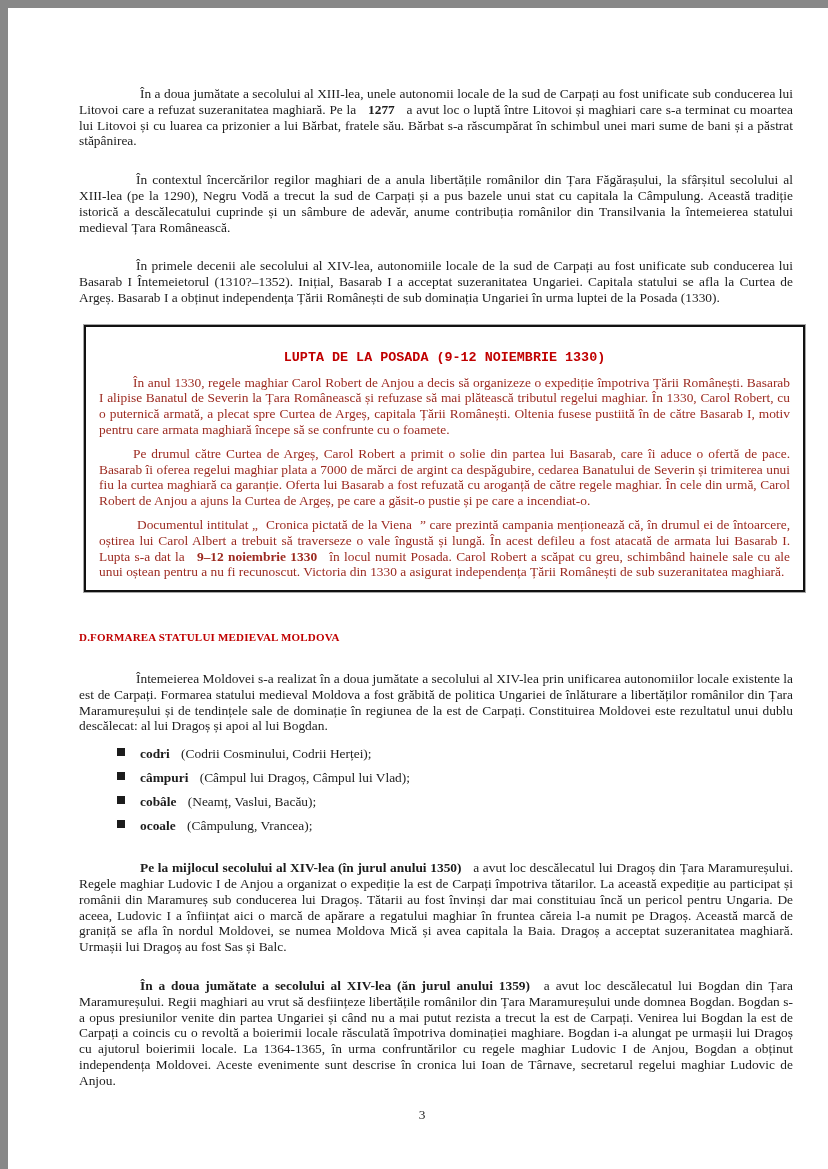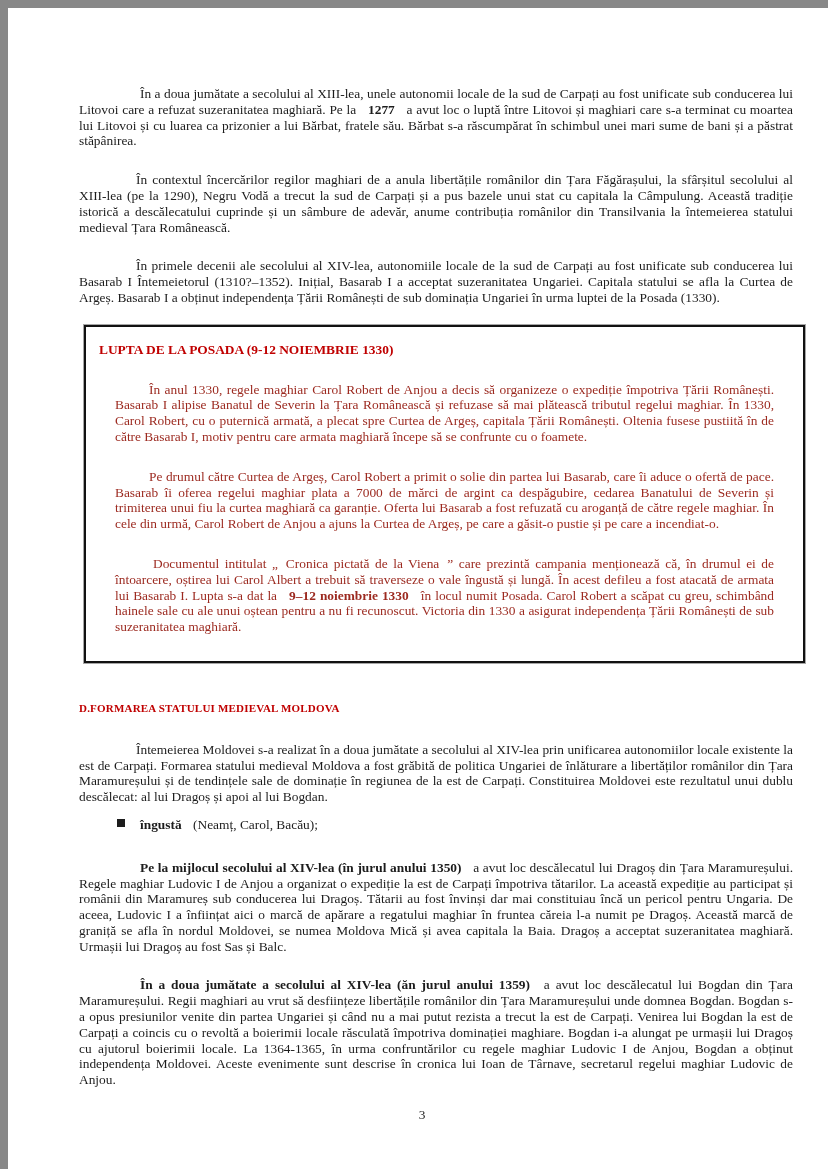--- a/index.html
+++ b/index.html
@@ -32,28 +32,30 @@
   .italic{}
   .posada-box{
     margin:8px 0 34px 9px;
     width:721px;
     border:2.5px solid var(--border-black,#111);
     outline:1px solid rgba(0,0,0,.35);
     padding:3px 9px 6px 9px;
     color:var(--box-text-red,#9c2a20);
   }
   .posada-box .box-title{
+    text-align:center;
     font-weight:bold;
     color:var(--box-title-red,#c00000);
-    margin:8px 0 1px 0;
+    margin:16px 0 1px 0;
+    font-family:Liberation Mono, monospace;
   }
   .posada-box p.boxpara{
     text-align:justify;
     text-indent:34px;
-    margin:16px;
+    margin:0;
   }
   h2.section-heading{
     color:var(--heading-red,#c00000);
     font-size:11px;
     font-weight:bold;
     margin:0 0 17px 0;
     letter-spacing:.2px;
   }
   ul.auton-list{
     list-style:none;
@@ -94,21 +96,24 @@
       <p class="boxpara">Pe drumul către Curtea de Argeș, Carol Robert a primit o solie din partea lui Basarab, care îi aduce o ofertă de pace. Basarab îi oferea regelui maghiar plata a 7000 de mărci de argint ca despăgubire, cedarea Banatului de Severin și trimiterea unui fiu la curtea maghiară ca garanție. Oferta lui Basarab a fost refuzată cu aroganță de către regele maghiar. În cele din urmă, Carol Robert de Anjou a ajuns la Curtea de Argeș, pe care a găsit-o pustie și pe care a incendiat-o.</p>
       <p class="boxpara"><span>Documentul intitulat „</span><span class="italic">Cronica pictată de la Viena</span><span>” care prezintă campania menționează că, în drumul ei de întoarcere, oștirea lui Carol Albert a trebuit să traverseze o vale îngustă și lungă. În acest defileu a fost atacată de armata lui Basarab I. Lupta s-a dat la </span><span class="bold">9–12 noiembrie 1330</span><span> în locul numit Posada. Carol Robert a scăpat cu greu, schimbând hainele sale cu ale unui oștean pentru a nu fi recunoscut. Victoria din 1330 a asigurat independența Țării Românești de sub suzeranitatea maghiară.</span></p>
     </div>
 
     <h2 class="section-heading">D.FORMAREA STATULUI MEDIEVAL MOLDOVA</h2>
 
     <p class="para">Întemeierea Moldovei s-a realizat în a doua jumătate a secolului al XIV-lea prin unificarea autonomiilor locale existente la est de Carpați. Formarea statului medieval Moldova a fost grăbită de politica Ungariei de înlăturare a libertăților românilor din Țara Maramureșului și de tendințele sale de dominație în regiunea de la est de Carpați. Constituirea Moldovei este rezultatul unui dublu descălecat: al lui Dragoș și apoi al lui Bogdan.</p>
 
 
     <ul class="auton-list">
-      <li><span class="bullet-square"></span><span class="bold">îngustă</span><span> (Neamț, Carol, Bacău);</span></li>
+      <li><span class="bullet-square"></span><span class="bold">codri</span><span> (Codrii Cosminului, Codrii Herței);</span></li>
+      <li><span class="bullet-square"></span><span class="bold">câmpuri</span><span> (Câmpul lui Dragoș, Câmpul lui Vlad);</span></li>
+      <li><span class="bullet-square"></span><span class="bold">cobâle</span><span> (Neamț, Vaslui, Bacău);</span></li>
+      <li><span class="bullet-square"></span><span class="bold">ocoale</span><span> (Câmpulung, Vrancea);</span></li>
     </ul>
 
     <p class="para"><span class="bold">Pe la mijlocul secolului al XIV-lea (în jurul anului 1350)</span><span>  a avut loc descălecatul lui Dragoș din Țara Maramureșului. Regele maghiar Ludovic I de Anjou a organizat o expediție la est de Carpați  împotriva tătarilor. La această expediție au participat și românii din Maramureș sub conducerea lui Dragoș. Tătarii au fost învinși  dar mai constituiau încă un pericol pentru Ungaria. De aceea, Ludovic I a înființat aici o marcă de apărare a regatului maghiar în fruntea căreia l-a numit pe Dragoș. Această marcă de graniță se afla în nordul Moldovei, se numea Moldova Mică și avea capitala la Baia. Dragoș a acceptat suzeranitatea maghiară. Urmașii lui Dragoș au fost Sas și Balc.</span></p>
 
     <p class="para"><span class="bold">În a doua jumătate a secolului al XIV-lea (ăn jurul anului 1359)</span><span> a avut loc descălecatul lui Bogdan din Țara Maramureșului. Regii maghiari au vrut să desființeze libertățile românilor din Țara Maramureșului unde domnea Bogdan. Bogdan s-a opus presiunilor venite din partea Ungariei  și când nu a mai putut rezista a trecut la est de Carpați.   Venirea lui Bogdan la est de Carpați a coincis cu o revoltă a boierimii locale răsculată împotriva dominației maghiare.  Bogdan i-a alungat pe urmașii lui Dragoș cu ajutorul boierimii locale. La 1364-1365, în urma confruntărilor cu regele maghiar Ludovic I de Anjou, Bogdan a obținut independența Moldovei. Aceste evenimente sunt descrise în cronica lui  Ioan de Târnave, secretarul regelui maghiar Ludovic de Anjou.</span></p>
 
   </div>
 
   <div class="page-number">3</div>
 </div>

